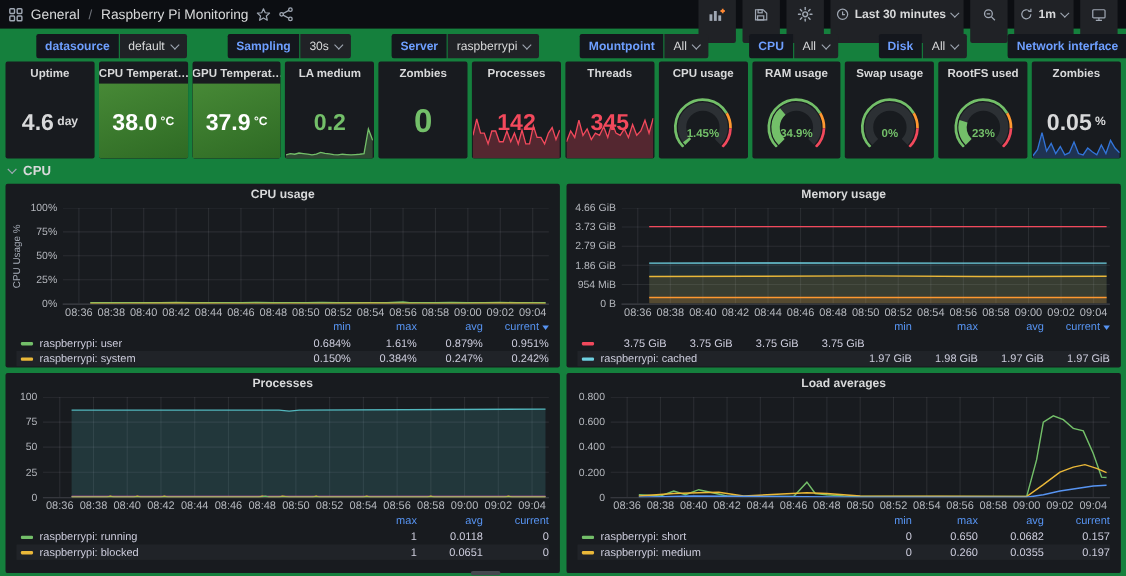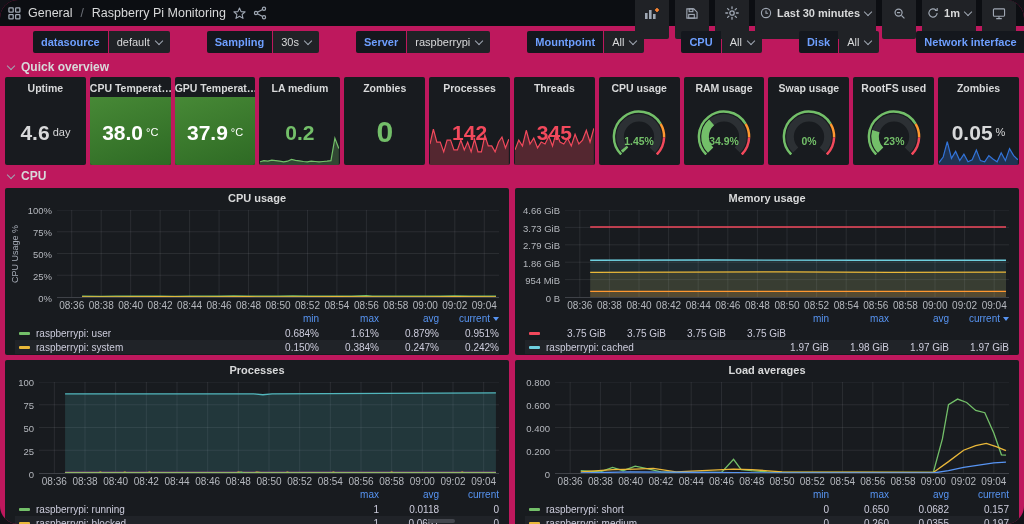--- a/index.html
+++ b/index.html
@@ -1,17 +1,17 @@
 <!DOCTYPE html>
 <html><head>
 <meta charset="utf-8">
 <style>
   html,body{margin:0;padding:0;background:#111217;}
   body{font-family:"Liberation Sans","DejaVu Sans",sans-serif;color:#ccccdc;}
-  .app{position:relative;width:1024px;height:524px;background:#be185d;overflow:hidden;border-radius:18px;}
+  .app{position:relative;width:1024px;height:524px;background:#15803d;overflow:hidden;}
 
   
   .nav{height:26px;display:flex;align-items:center;justify-content:space-between;
        padding:0 8px;background:#0c0e12;}
   .nav-left{display:flex;align-items:center;gap:7px;}
   .crumb{font-size:12.5px;color:#d8d9da;white-space:nowrap;}
   .crumb-sep{color:#70747c;font-size:12px;padding:0 1px;}
   .nav-right{display:flex;align-items:center;gap:6px;}
   .icon-btn{display:flex;align-items:center;justify-content:center;gap:5px;height:20px;
             min-width:24px;padding:16px 5px;background:#202226;border-radius:2px;color:#9fa7b3;}
@@ -36,21 +36,21 @@
 
   
   .stats-row{display:flex;gap:4px;padding:0 5px;height:88px;}
   .stat{flex:1;position:relative;background:#181b1f;border-radius:2px;overflow:hidden;}
   .stat-title{position:relative;z-index:3;text-align:center;font-size:10.5px;font-weight:600;
               color:#d8d9da;padding-top:5px;height:17px;white-space:nowrap;overflow:hidden;}
   .stat-body{position:absolute;left:0;right:0;top:22px;bottom:0;display:flex;
              align-items:center;justify-content:center;z-index:2;}
   .stat-bg{position:absolute;left:0;right:0;top:0;bottom:0;z-index:1;}
   .stat-value{font-size:21px;font-weight:700;line-height:1;}
-  .stat-unit{font-size:11px;font-weight:400;margin-left:3px;text-align:right;}
+  .stat-unit{font-size:11px;font-weight:700;margin-left:3px;text-align:right;}
   .stat-spark{position:absolute;left:1px;right:1px;bottom:0;z-index:1;}
   svg text{font-family:"Liberation Sans","DejaVu Sans",sans-serif;}
 
   
   .charts{display:grid;grid-template-columns:1fr 1fr;grid-template-rows:167px 182px;
           gap:5px 6px;padding:2px 5px 0 5px;}
   .panel{background:#181b1f;border-radius:2px;overflow:hidden;position:relative;}
   .panel-title{text-align:center;font-size:11px;font-weight:600;color:#d8d9da;
                height:20px;line-height:21px;}
   .chart-area{display:flex;margin:2px 10px 0 4px;}
@@ -227,24 +227,20 @@
       </div>
       <div class="var">
         <span class="var-label">Network interface</span>
         <span class="var-value">
           <span>All</span>
           <span class="chev"></span>
         </span>
       </div>
     </div>
 
-  <div class="section-head">
-    <span class="chev"></span>
-    <span>Quick overview</span>
-  </div>
   <div class="stats-row" id="stats-row">
       <div class="stat">
         <div class="stat-title">Uptime</div>
         <div class="stat-body">
           <span class="stat-value" style="color: rgb(216, 217, 218);">4.6</span>
           <span class="stat-unit" style="color: rgb(216, 217, 218);">day</span>
         </div>
       </div>
       <div class="stat">
         <div class="stat-title">CPU Temperat…</div>

